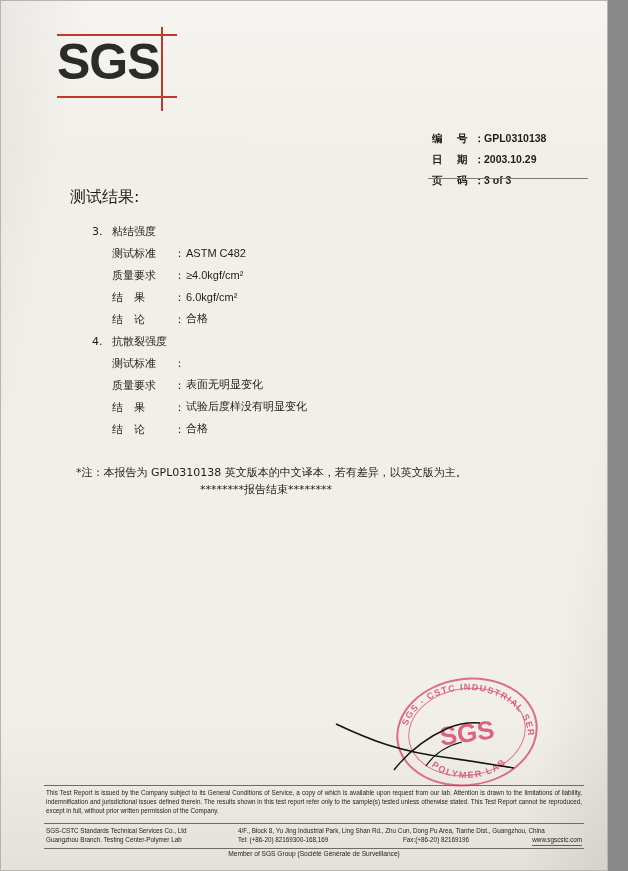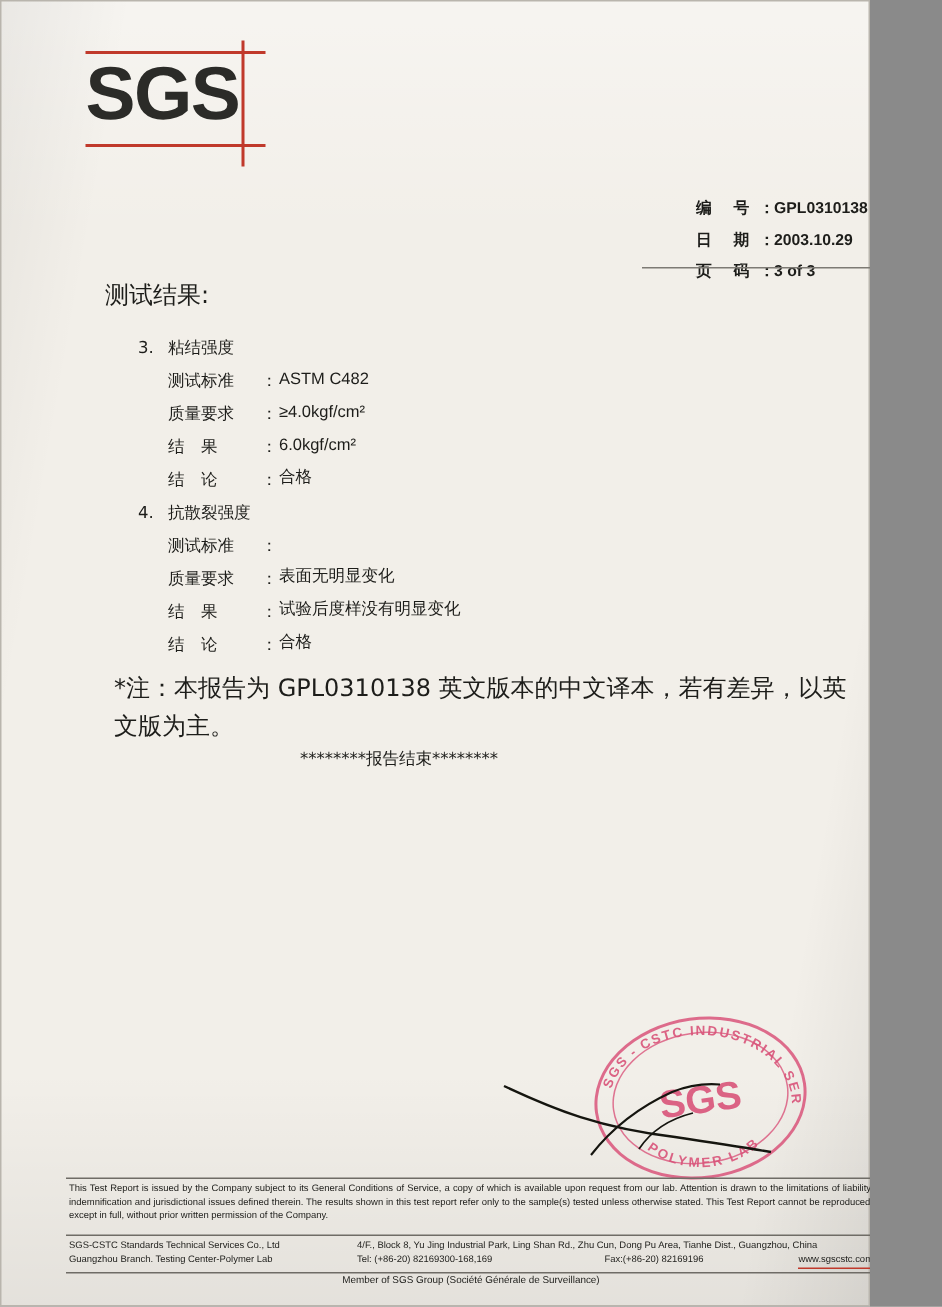--- a/index.html
+++ b/index.html
@@ -9,20 +9,21 @@
   }
   body {
     font-family: "Liberation Sans", sans-serif;
   }
   #page {
     position: relative;
     width: 580px;
     height: 871px;
     background: #f2efe9;
     overflow: hidden;
+    padding-left: 28px;
   }
   
   #paper-shade {
     position: absolute;
     inset: 0;
     background:
       linear-gradient(100deg, rgba(0,0,0,0.05) 0%, rgba(255,255,255,0.0) 12%, rgba(255,255,255,0.0) 88%, rgba(0,0,0,0.07) 100%),
       linear-gradient(180deg, rgba(255,255,255,0.35) 0%, rgba(0,0,0,0.0) 18%, rgba(0,0,0,0.0) 82%, rgba(0,0,0,0.06) 100%);
     pointer-events: none;
   }
@@ -80,21 +81,20 @@
   }
   
   #meta-box {
     position: absolute;
     left: 432px;
     top: 132px;
     width: 152px;
     font-family: "DejaVu Sans", sans-serif;
     font-size: 10.5px;
     color: #1d1d1a;
-    margin-left: 32px;
   }
   .meta-row {
     display: flex;
     align-items: baseline;
     margin-bottom: 7px;
     font-weight: bold;
   }
   .meta-label {
     width: 42px;
     letter-spacing: 2px;
@@ -149,23 +149,23 @@
   .field-colon {
     width: 12px;
     flex: 0 0 auto;
   }
   .field-value {
     font-family: "Liberation Sans", sans-serif;
     font-size: 11px;
   }
   .field-value.cjk { font-family: Liberation Mono, monospace; }
   #footnote {
-    margin-top: 9px;
+    margin-top: 26px;
     margin-left: 6px;
-    font-size: 16px;
+    font-size: 11px;
   }
   #end-mark {
     margin-left: 130px;
     font-size: 11px;
     letter-spacing: 0px;
   }
   
   #stamp {
     position: absolute;
     left: 396px;

